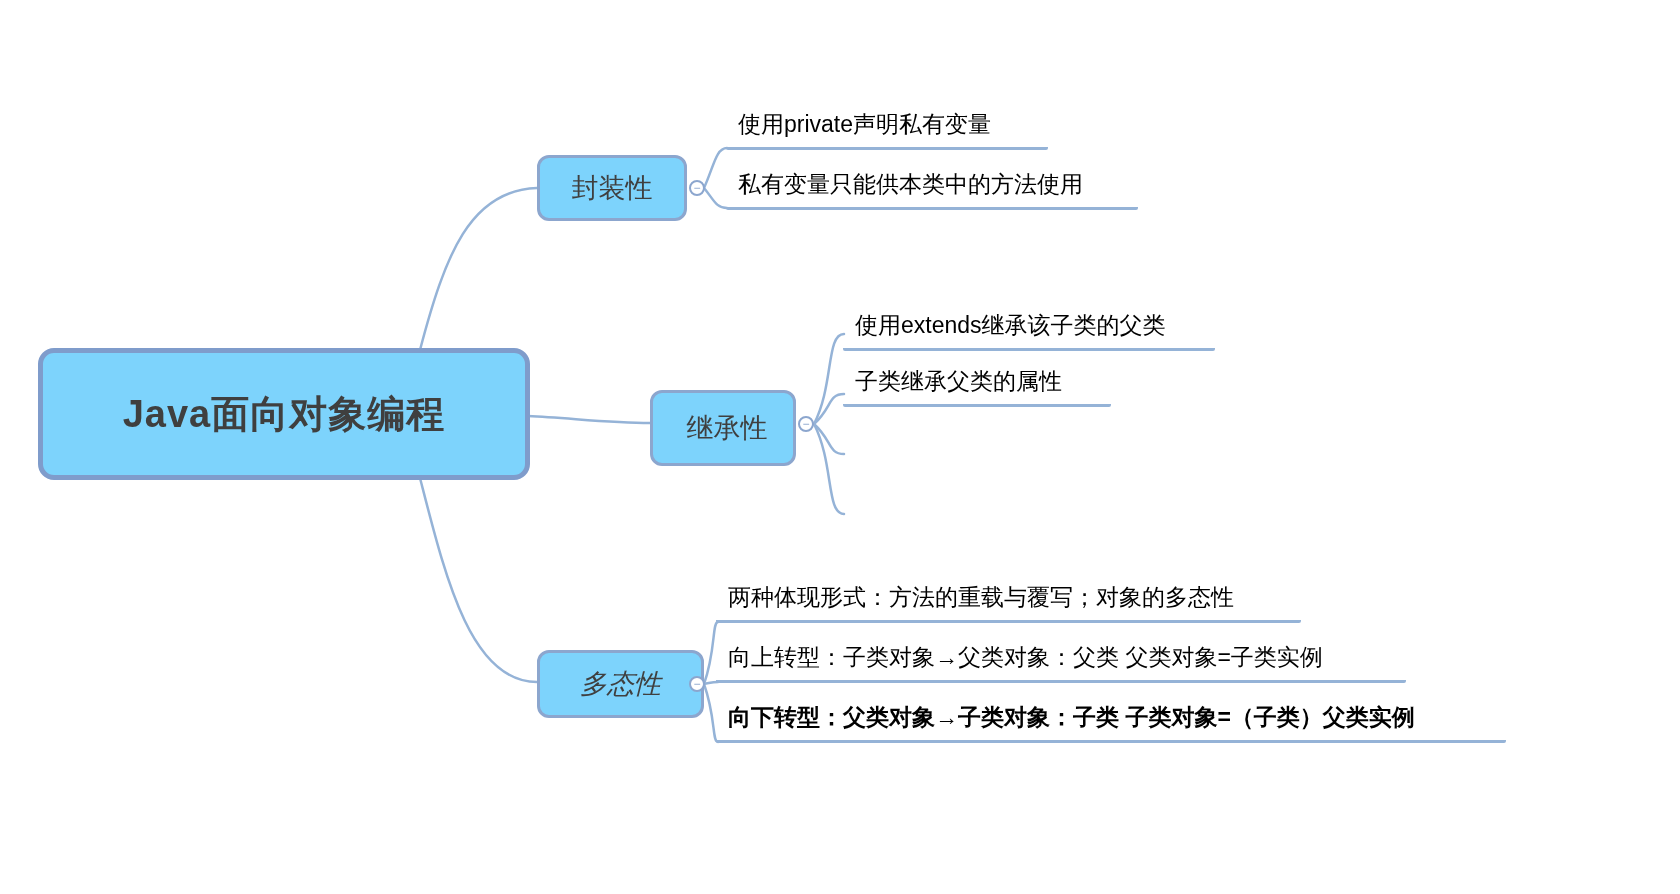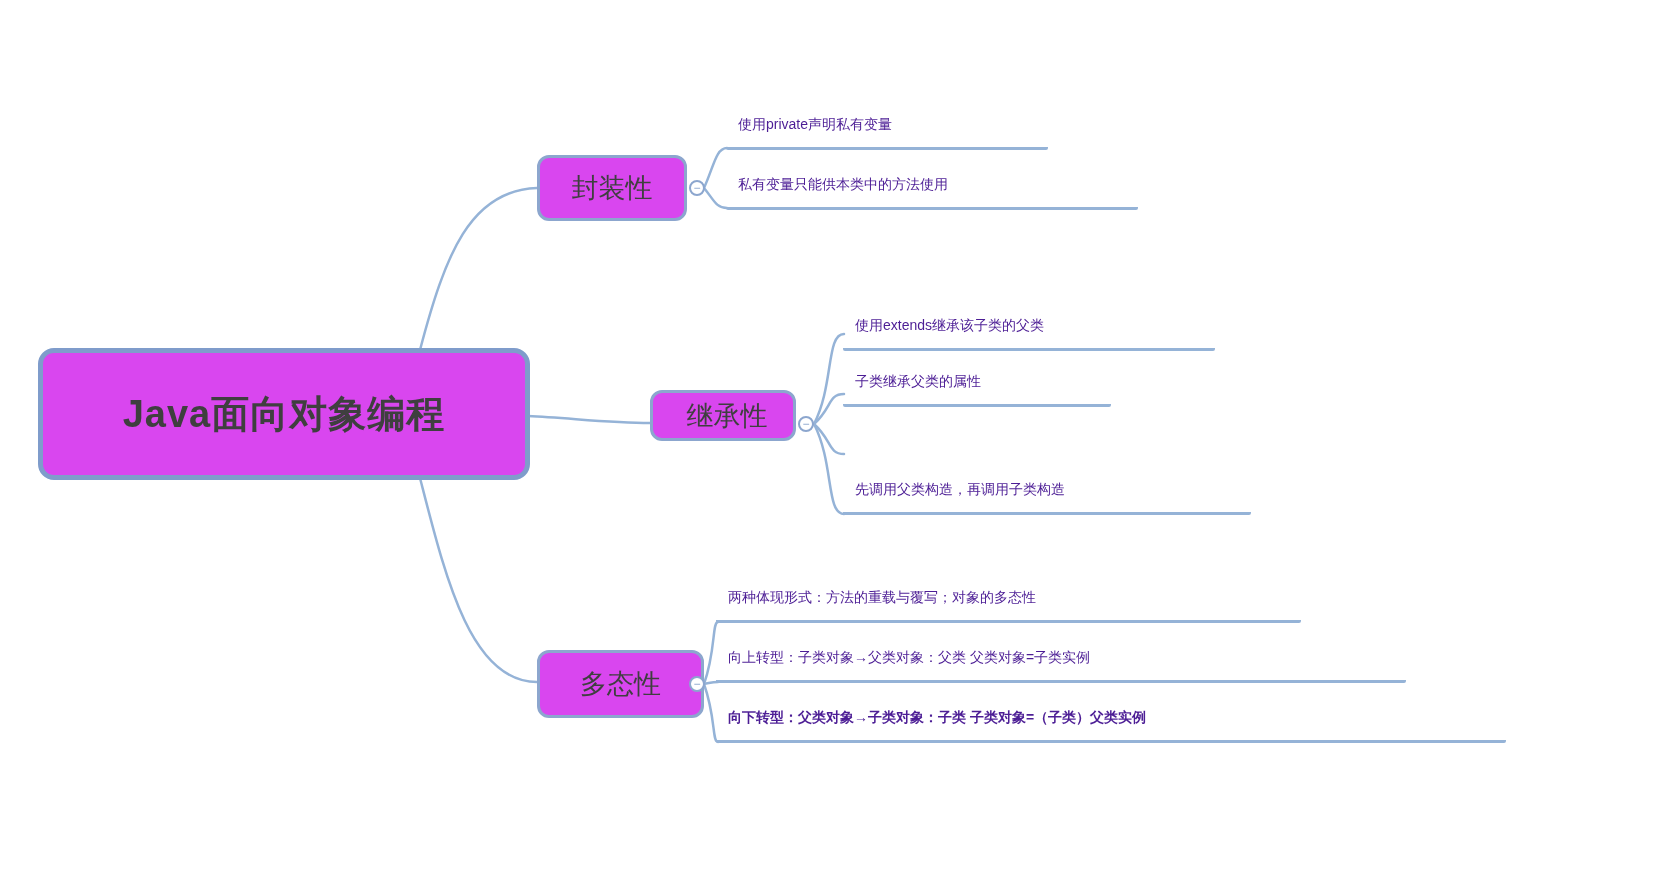--- a/index.html
+++ b/index.html
@@ -18,21 +18,21 @@
   svg.connectors {
     position: absolute;
     left: 0; top: 0;
     width: 1680px;
     height: 894px;
     pointer-events: none;
   }
   .node {
     position: absolute;
     box-sizing: border-box;
-    background: #d946ef;
+    background: #7dd3fc;
     border: 3px solid #8ca6ce;
     border-radius: 12px;
     display: flex;
     align-items: center;
     justify-content: center;
     color: #3f3f3f;
     cursor: default;
   }
   .root-node {
     border: 5px solid #7f9ccb;
@@ -42,23 +42,23 @@
     letter-spacing: 1px;
     text-align: right;
   }
   .branch-node {
     font-size: 27px;
   }
   .leaf {
     position: absolute;
     box-sizing: border-box;
     white-space: nowrap;
-    font-size: 14px;
+    font-size: 23px;
     line-height: 25px;
-    color: #4c1d95;
+    color: #000000;
     padding: 0 0 10px 12px;
     border-bottom: 3px solid #95b3d7;
     border-radius: 0 0 2px 2px;
   }
   .collapse-toggle {
     position: absolute;
     box-sizing: border-box;
     width: 16px;
     height: 16px;
     border: 2px solid #8ca6ce;
@@ -107,38 +107,37 @@
     <span>Java面向对象编程</span>
   </div>
 
   <div class="node branch-node" style="left:537px; top:155px; width:150px; height:66px;">
     <span>封装性</span>
   </div>
   <div class="collapse-toggle" style="left:689px; top:180px;">
     <span>−</span>
   </div>
 
-  <div class="node branch-node" style="left:650px; top:390px; width:146px; height:51px;padding-left:8px;">
+  <div class="node branch-node" style="left:650px; top:390px; width:146px; height:76px;padding-left:8px;">
     <span>继承性</span>
   </div>
   <div class="collapse-toggle" style="left:798px; top:416px;">
     <span>−</span>
   </div>
 
-  <div class="node branch-node" style="left:537px; top:650px; width:167px; height:68px;">
+  <div class="node branch-node" style="left:537px; top:650px; width:167px; height:68px;font-style:italic;">
     <span>多态性</span>
   </div>
   <div class="collapse-toggle" style="left:689px; top:676px;">
     <span>−</span>
   </div>
 
   <div class="leaf" style="left:726px; top:112px; min-width:322px;">使用private声明私有变量</div>
   <div class="leaf" style="left:726px; top:172px; min-width:412px;">私有变量只能供本类中的方法使用</div>
 
   <div class="leaf" style="left:843px; top:297px; min-width:372px;margin-top:16px;">使用extends继承该子类的父类</div>
   <div class="leaf" style="left:843px; top:357px; min-width:268px;margin-top:12px;">子类继承父类的属性</div>
-  <div class="leaf" style="left:843px; top:477px; min-width:408px;">先调用父类构造，再调用子类构造</div>
 
   <div class="leaf" style="left:716px; top:585px; min-width:585px;">两种体现形式：方法的重载与覆写；对象的多态性</div>
   <div class="leaf" style="left:716px; top:645px; min-width:690px;">向上转型：子类对象→父类对象：父类 父类对象=子类实例</div>
   <div class="leaf" style="left:716px; top:705px; min-width:790px;font-weight:bold;">向下转型：父类对象→子类对象：子类 子类对象=（子类）父类实例</div>
 
 </div>
 
 </body></html>

